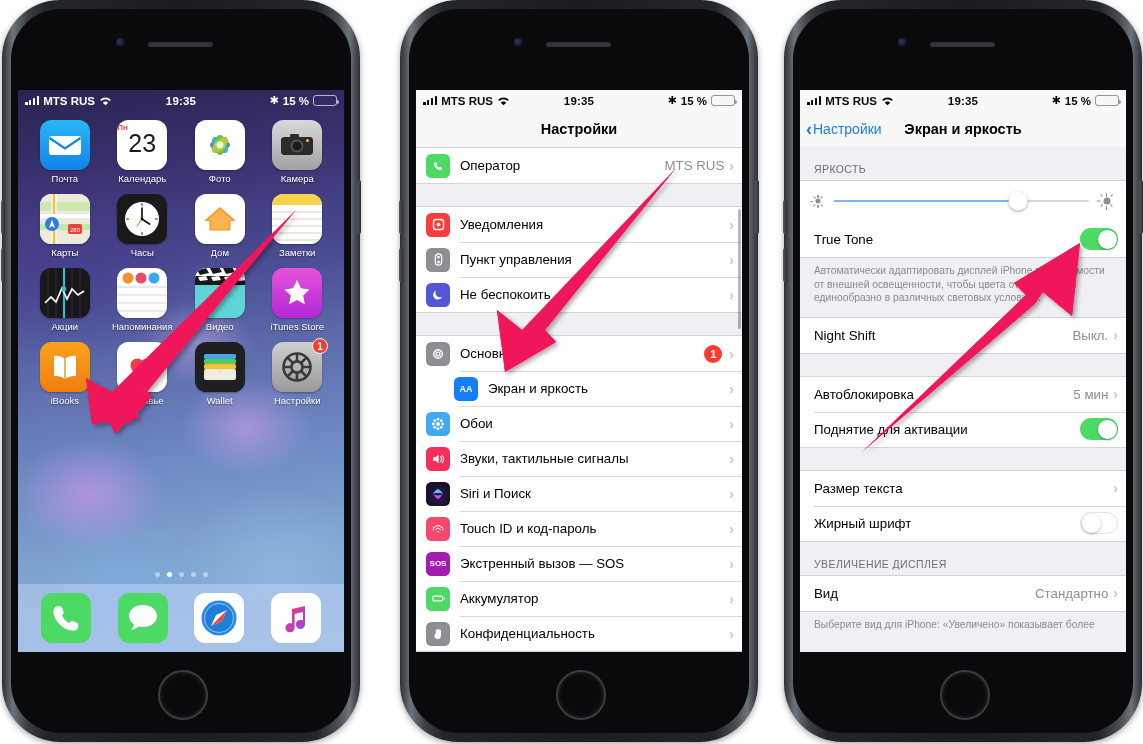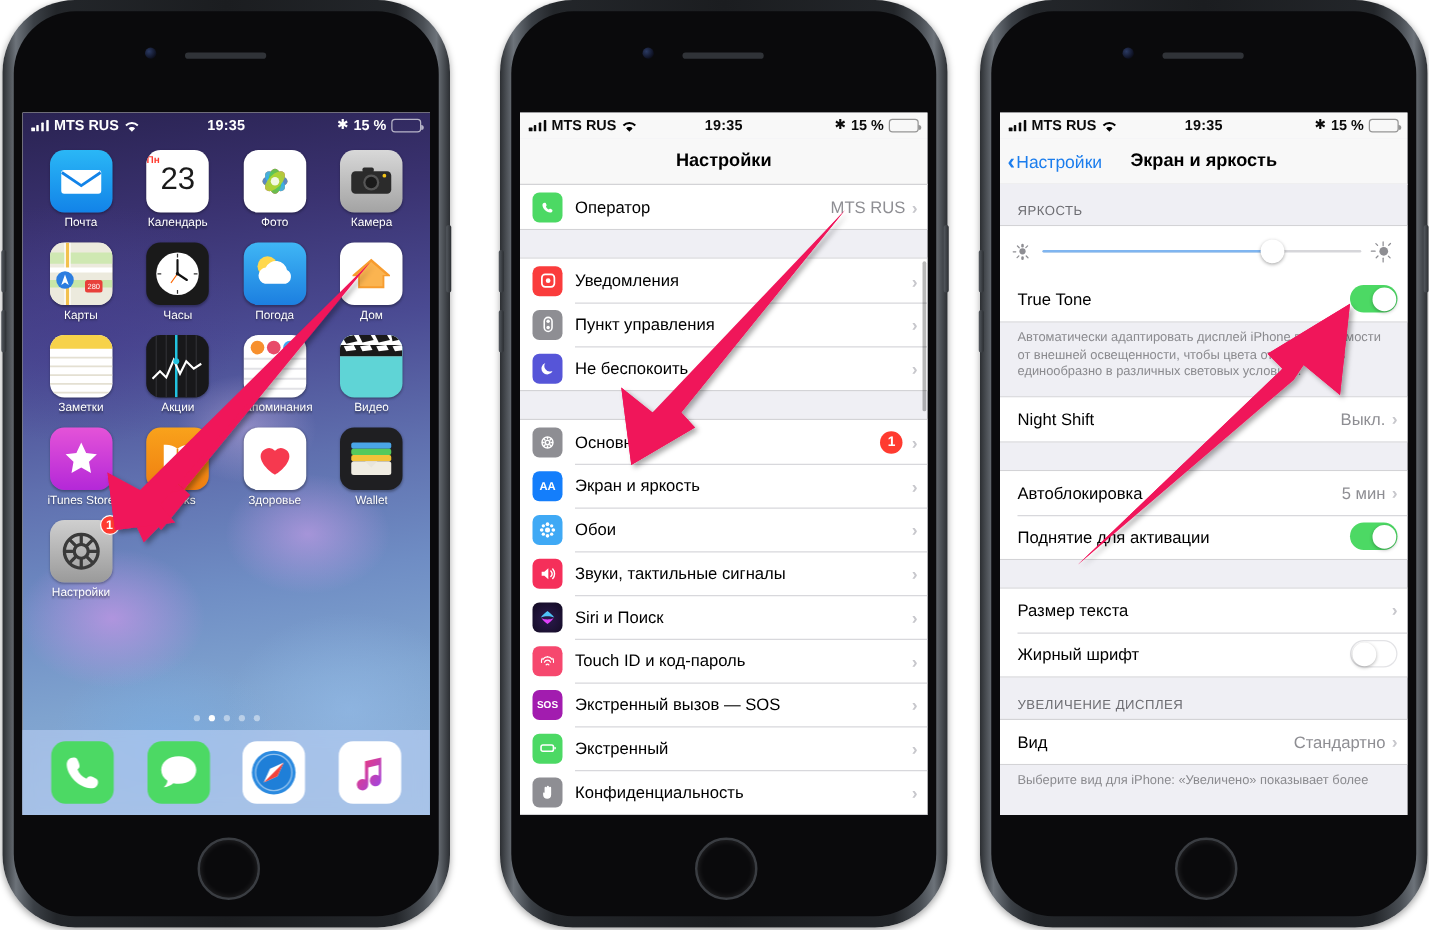--- a/index.html
+++ b/index.html
@@ -256,29 +256,20 @@
             </g>
             <path d="M25 25V14" stroke="#111" stroke-width="1.7" stroke-linecap="round"></path>
             <path d="M25 25l7.5 5" stroke="#111" stroke-width="1.7" stroke-linecap="round"></path>
             <path d="M25 25l-5 7" stroke="#f60" stroke-width="1" stroke-linecap="round"></path>
             <circle cx="25" cy="25" r="1.4" fill="#111"></circle>
           </svg>
         </div>
         <div class="lb">Часы</div>
       </div>
 
-      <div class="app">
-        <div class="ic" style="background:linear-gradient(180deg,#3fb6f5,#1c7fe0);">
-          <svg width="50" height="50" viewBox="0 0 50 50">
-            <circle cx="19" cy="19" r="8" fill="#ffd84d"></circle>
-            <path d="M17 33a6.6 6.6 0 0 1 .6-13 9 9 0 0 1 17 2 6 6 0 0 1-1 11Z" fill="#fff"></path>
-          </svg>
-        </div>
-        <div class="lb">Погода</div>
-      </div>
 
       <div class="app">
         <div class="ic" style="background:#fff;">
           <svg width="50" height="50" viewBox="0 0 50 50">
             <path d="M25 13 40 26v1h-4.5v9.5h-21V27H10v-1Z" fill="#f79c2e"></path>
             <path d="M25 15.5 37 26h-3v9H16v-9h-3Z" fill="#fbb450"></path>
           </svg>
         </div>
         <div class="lb">Дом</div>
       </div>
@@ -543,21 +534,21 @@
                   <circle cx="12" cy="12" r="2.6"></circle>
                   <path d="M12 5.4v3.1M12 15.5v3.1M5.4 12h3.1M15.5 12h3.1M7.3 7.3l2.2 2.2M14.5 14.5l2.2 2.2M16.7 7.3l-2.2 2.2M9.5 14.5l-2.2 2.2"></path>
                 </g>
               </svg>
           </div>
           <div class="rlabel">Основные</div>
           <div class="rbadge">1</div>
           <div class="chev">›</div>
         </div>
         <div class="row">
-          <div class="rico" style="background:#147efb;font-size:9px;">AA</div>
+          <div class="rico" style="background:#147efb;font-size:9px;margin-left:28px;">AA</div>
           <div class="rlabel">Экран и яркость</div>
           <div class="chev">›</div>
         </div>
         <div class="row">
           <div class="rico" style="background:#3fa9f5;">
             <svg width="16" height="16" viewBox="0 0 24 24">
                 <g fill="#fff">
                   <circle cx="12" cy="12" r="3"></circle>
                   <circle cx="12" cy="5" r="2.2"></circle>
                   <circle cx="12" cy="19" r="2.2"></circle>
@@ -614,21 +605,21 @@
           <div class="rlabel">Экстренный вызов — SOS</div>
           <div class="chev">›</div>
         </div>
         <div class="row">
           <div class="rico" style="background:#4cd964;">
             <svg width="17" height="17" viewBox="0 0 24 24">
                 <rect x="4" y="8.5" width="14" height="7" rx="2" fill="none" stroke="#fff" stroke-width="1.8"></rect>
                 <rect x="19" y="10.6" width="1.7" height="2.8" rx=".8" fill="#fff"></rect>
               </svg>
           </div>
-          <div class="rlabel">Экстренный</div>
+          <div class="rlabel">Аккумулятор</div>
           <div class="chev">›</div>
         </div>
         <div class="row">
           <div class="rico" style="background:#8e8e93;">
             <svg width="14" height="14" viewBox="0 0 24 24">
                 <path d="M8 11V5.6a1.5 1.5 0 0 1 3 0V10V4.4a1.5 1.5 0 0 1 3 0V10V5.6a1.5 1.5 0 0 1 3 0V15c0 3.4-2 5.6-5.3 5.6S6 18.6 6 15.4v-3a1.4 1.4 0 0 1 2 0Z" fill="#fff"></path>
               </svg>
           </div>
           <div class="rlabel">Конфиденциальность</div>
           <div class="chev">›</div>

